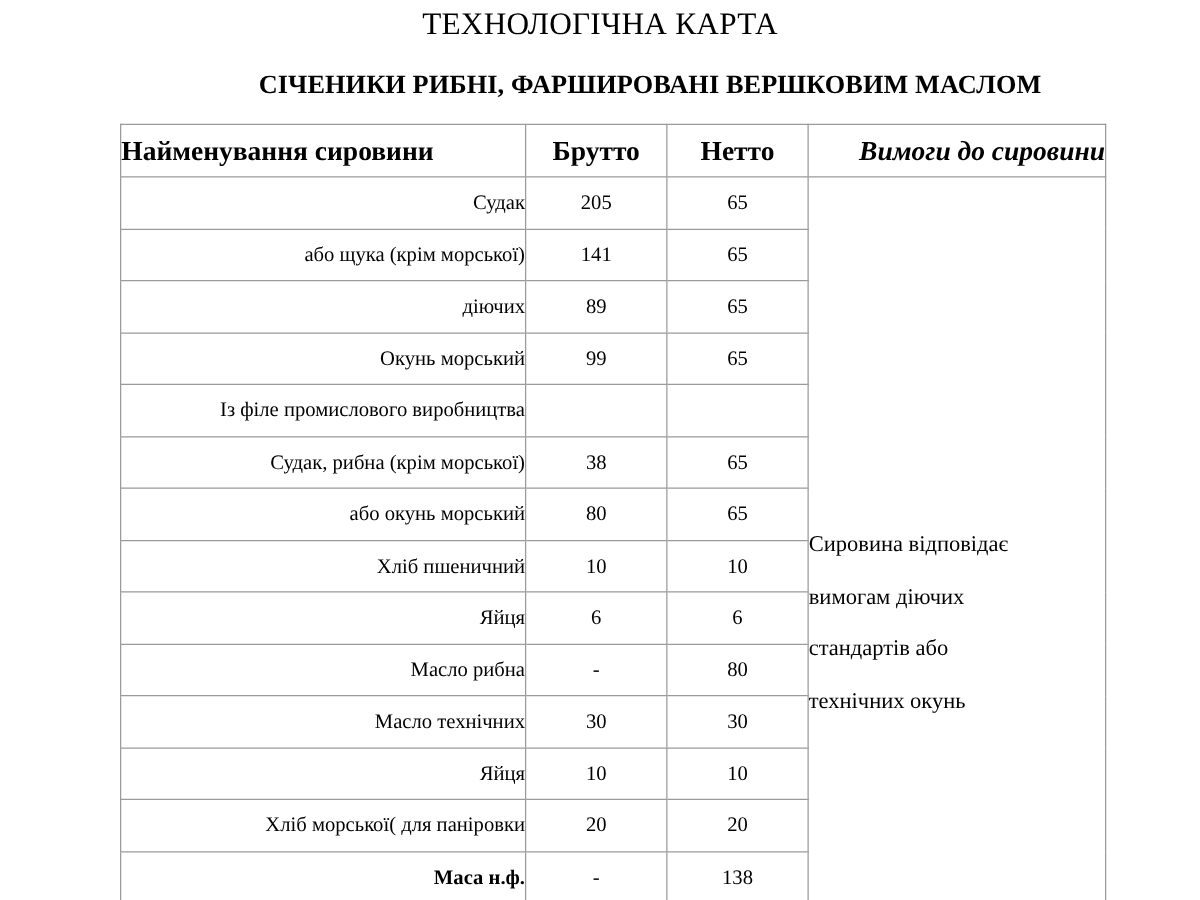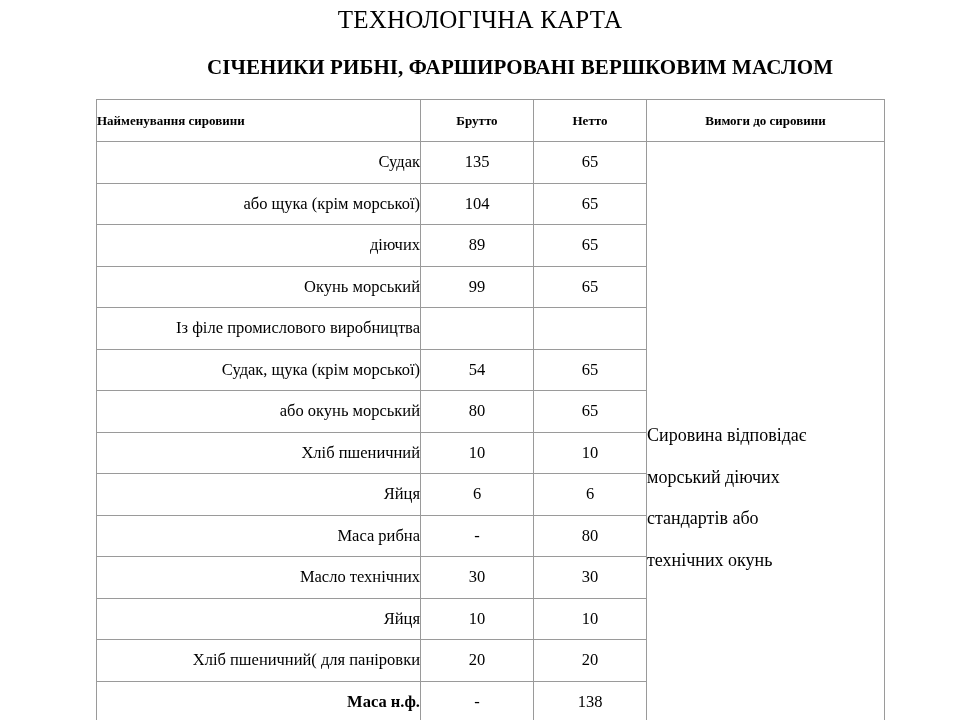--- a/index.html
+++ b/index.html
@@ -76,33 +76,34 @@
 
   
   col.c-name  { width: 324px; }
   col.c-gross { width: 113px; }
   col.c-net   { width: 113px; }
   col.c-req   { width: 238px; }
 
   
   table.tk thead th {
     font-weight: 700;
-    font-size: 13px;
+    font-size: 22px;
     height: 42px;
   }
   th.h-name {
     text-align: left;
     padding-left: 14px;
   }
   th.h-gross, th.h-net {
     text-align: center;
   }
   th.h-req {
-    text-align: center;
+    text-align: right;
     padding-left: 13px;
+    font-style: italic;
   }
 
   
   td.cell-name {
     text-align: right;
     padding-left: 14px;
     white-space: nowrap;
   }
   td.cell-name.bold { font-weight: 700; }
   td.cell-num {
@@ -149,88 +150,88 @@
         <tr>
           <th class="h-name">Найменування сировини</th>
           <th class="h-gross">Брутто</th>
           <th class="h-net">Нетто</th>
           <th class="h-req">Вимоги до сировини</th>
         </tr>
       </thead>
       <tbody id="tbody">
           <tr>
             <td class="cell-name">Судак</td>
-            <td class="cell-num">135</td>
+            <td class="cell-num">205</td>
             <td class="cell-num">65</td>
             <td class="cell-req" rowspan="14">
               <div class="req-block">
                 <span class="req-line">Сировина відповідає</span>
-                <span class="req-line">морський діючих</span>
+                <span class="req-line">вимогам діючих</span>
                 <span class="req-line">стандартів або</span>
                 <span class="req-line">технічних окунь</span>
               </div>
             </td>
           </tr>
           <tr>
             <td class="cell-name">або щука (крім морської)</td>
-            <td class="cell-num">104</td>
+            <td class="cell-num">141</td>
             <td class="cell-num">65</td>
           </tr>
           <tr>
             <td class="cell-name">діючих</td>
             <td class="cell-num">89</td>
             <td class="cell-num">65</td>
           </tr>
           <tr>
             <td class="cell-name">Окунь морський</td>
             <td class="cell-num">99</td>
             <td class="cell-num">65</td>
           </tr>
           <tr>
             <td class="cell-name">Із філе промислового виробництва</td>
             <td class="cell-num"></td>
             <td class="cell-num"></td>
           </tr>
           <tr>
-            <td class="cell-name">Судак, щука (крім морської)</td>
-            <td class="cell-num">54</td>
+            <td class="cell-name">Судак, рибна (крім морської)</td>
+            <td class="cell-num">38</td>
             <td class="cell-num">65</td>
           </tr>
           <tr>
             <td class="cell-name">або окунь морський</td>
             <td class="cell-num">80</td>
             <td class="cell-num">65</td>
           </tr>
           <tr>
             <td class="cell-name">Хліб пшеничний</td>
             <td class="cell-num">10</td>
             <td class="cell-num">10</td>
           </tr>
           <tr>
             <td class="cell-name">Яйця</td>
             <td class="cell-num">6</td>
             <td class="cell-num">6</td>
           </tr>
           <tr>
-            <td class="cell-name">Маса рибна</td>
+            <td class="cell-name">Масло рибна</td>
             <td class="cell-num">-</td>
             <td class="cell-num">80</td>
           </tr>
           <tr>
             <td class="cell-name">Масло технічних</td>
             <td class="cell-num">30</td>
             <td class="cell-num">30</td>
           </tr>
           <tr>
             <td class="cell-name">Яйця</td>
             <td class="cell-num">10</td>
             <td class="cell-num">10</td>
           </tr>
           <tr>
-            <td class="cell-name">Хліб пшеничний( для паніровки</td>
+            <td class="cell-name">Хліб морської( для паніровки</td>
             <td class="cell-num">20</td>
             <td class="cell-num">20</td>
           </tr>
           <tr>
             <td class="cell-name bold">Маса н.ф.</td>
             <td class="cell-num">-</td>
             <td class="cell-num">138</td>
           </tr>
         </tbody>
     </table>

